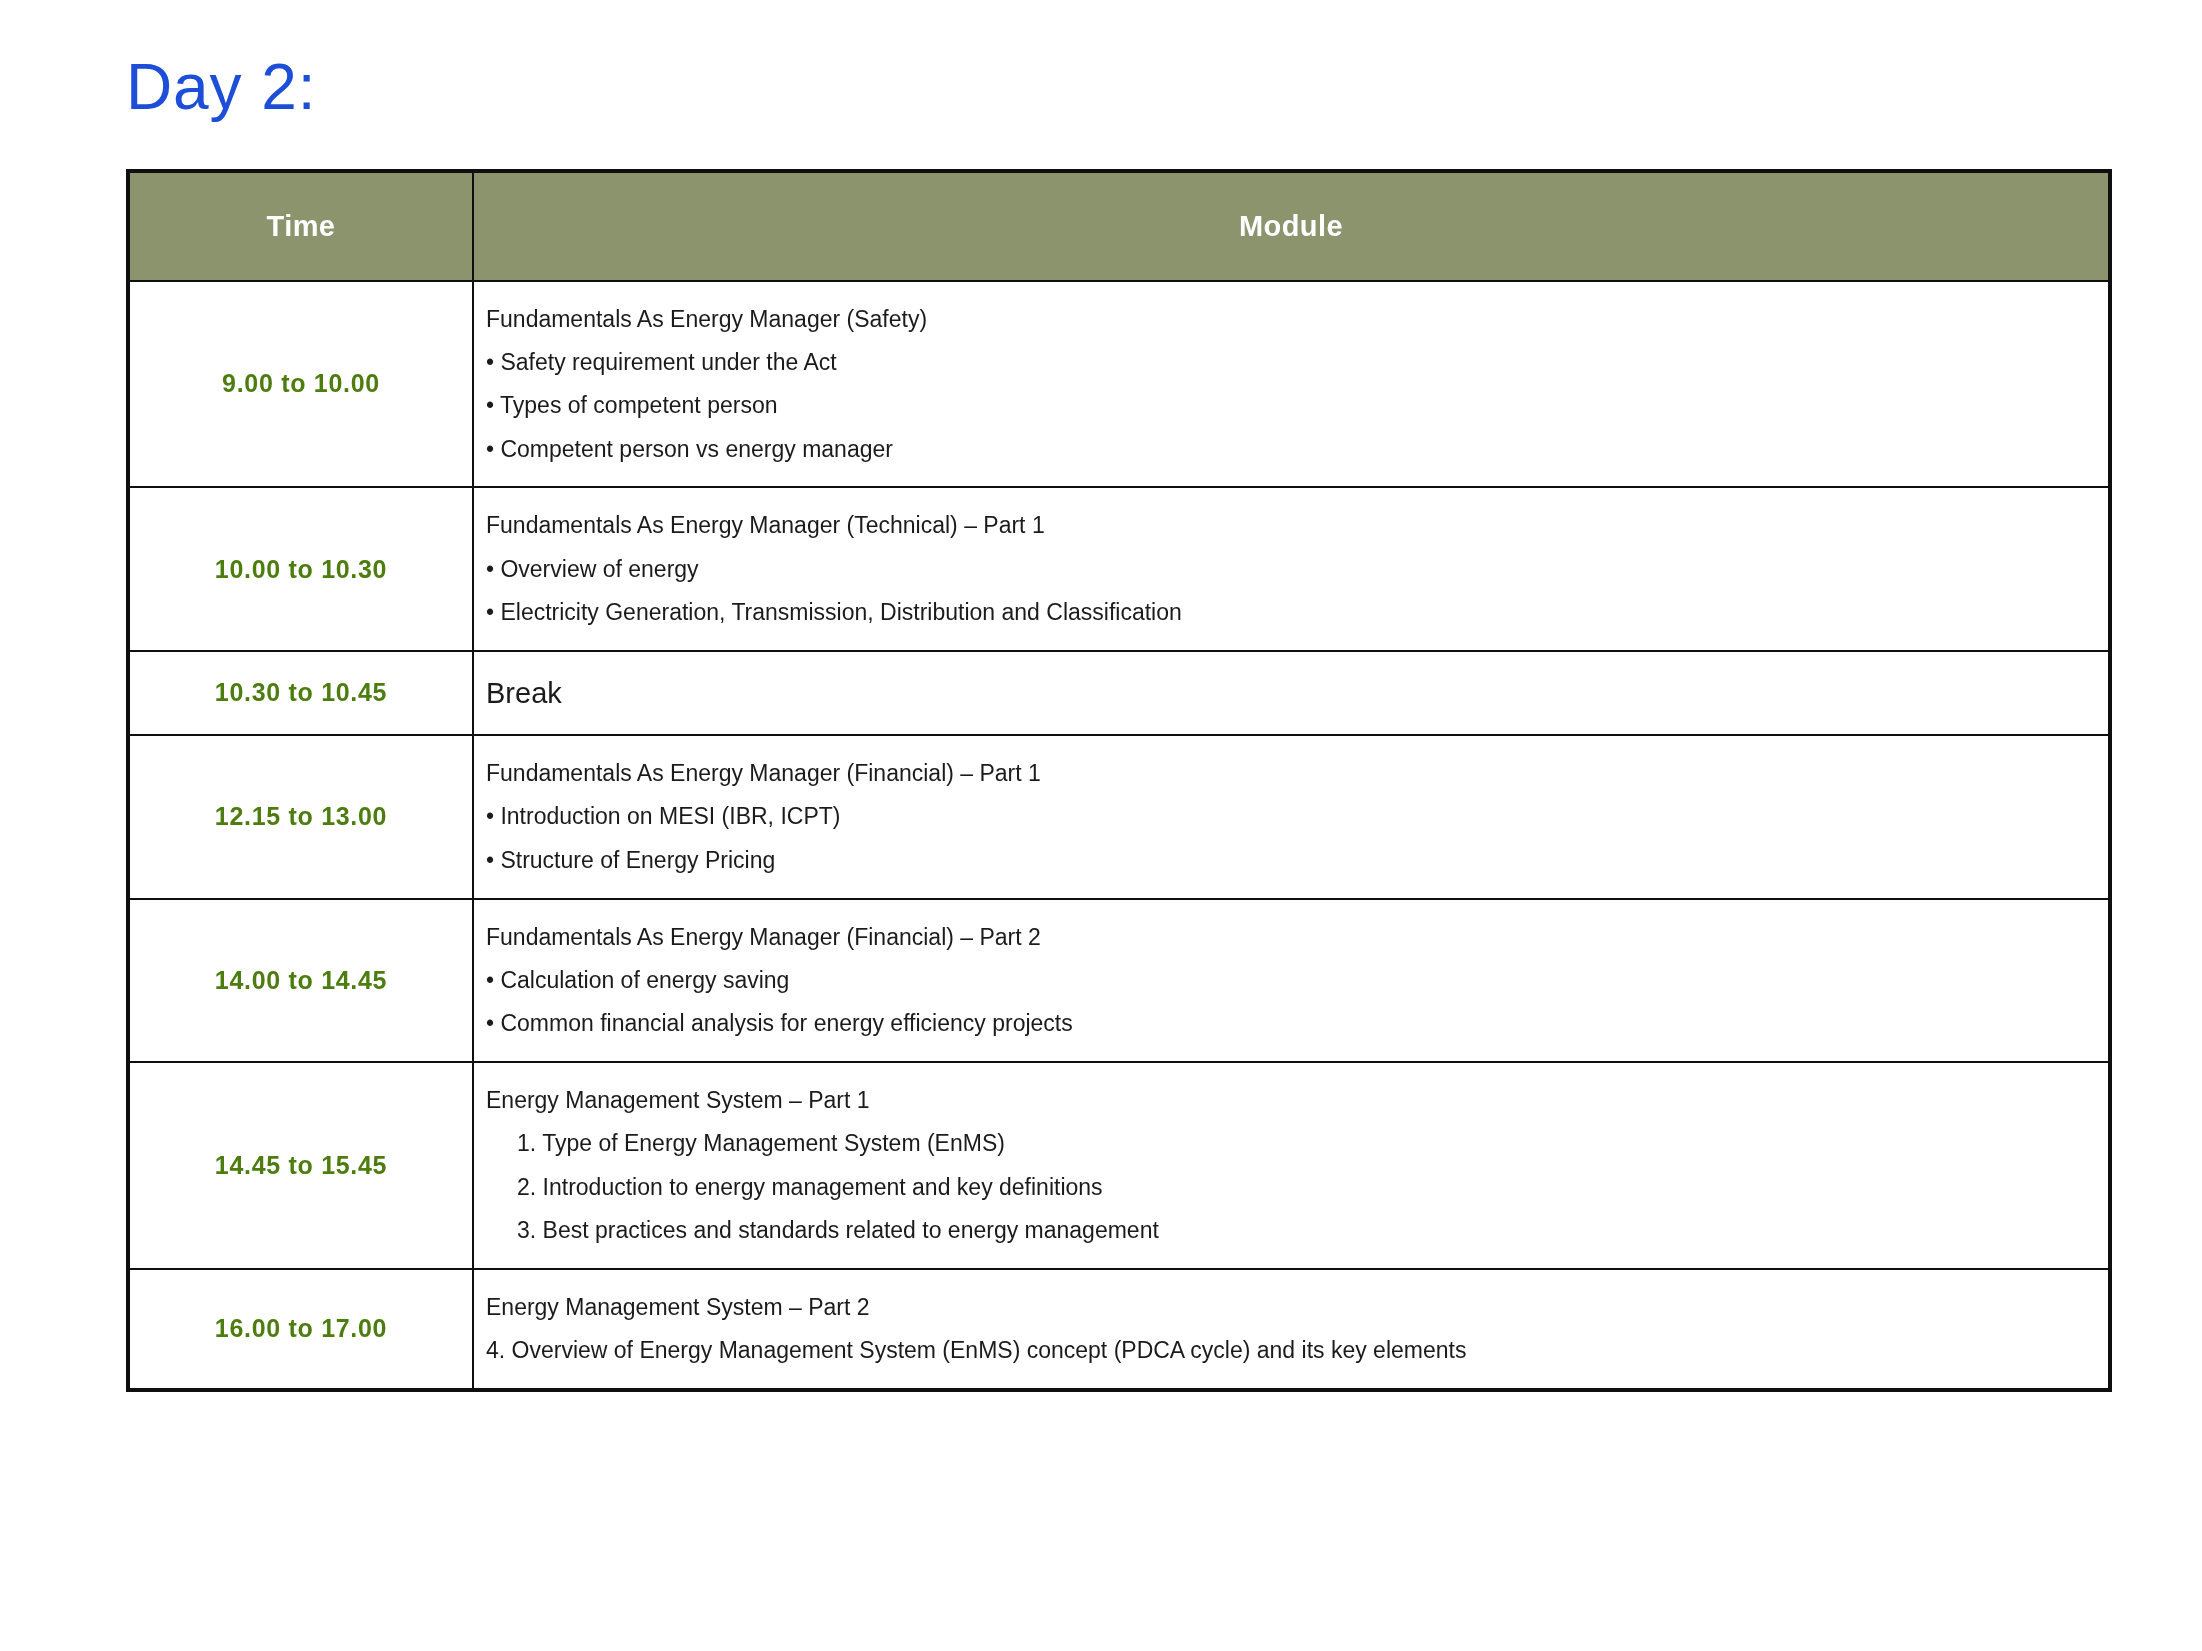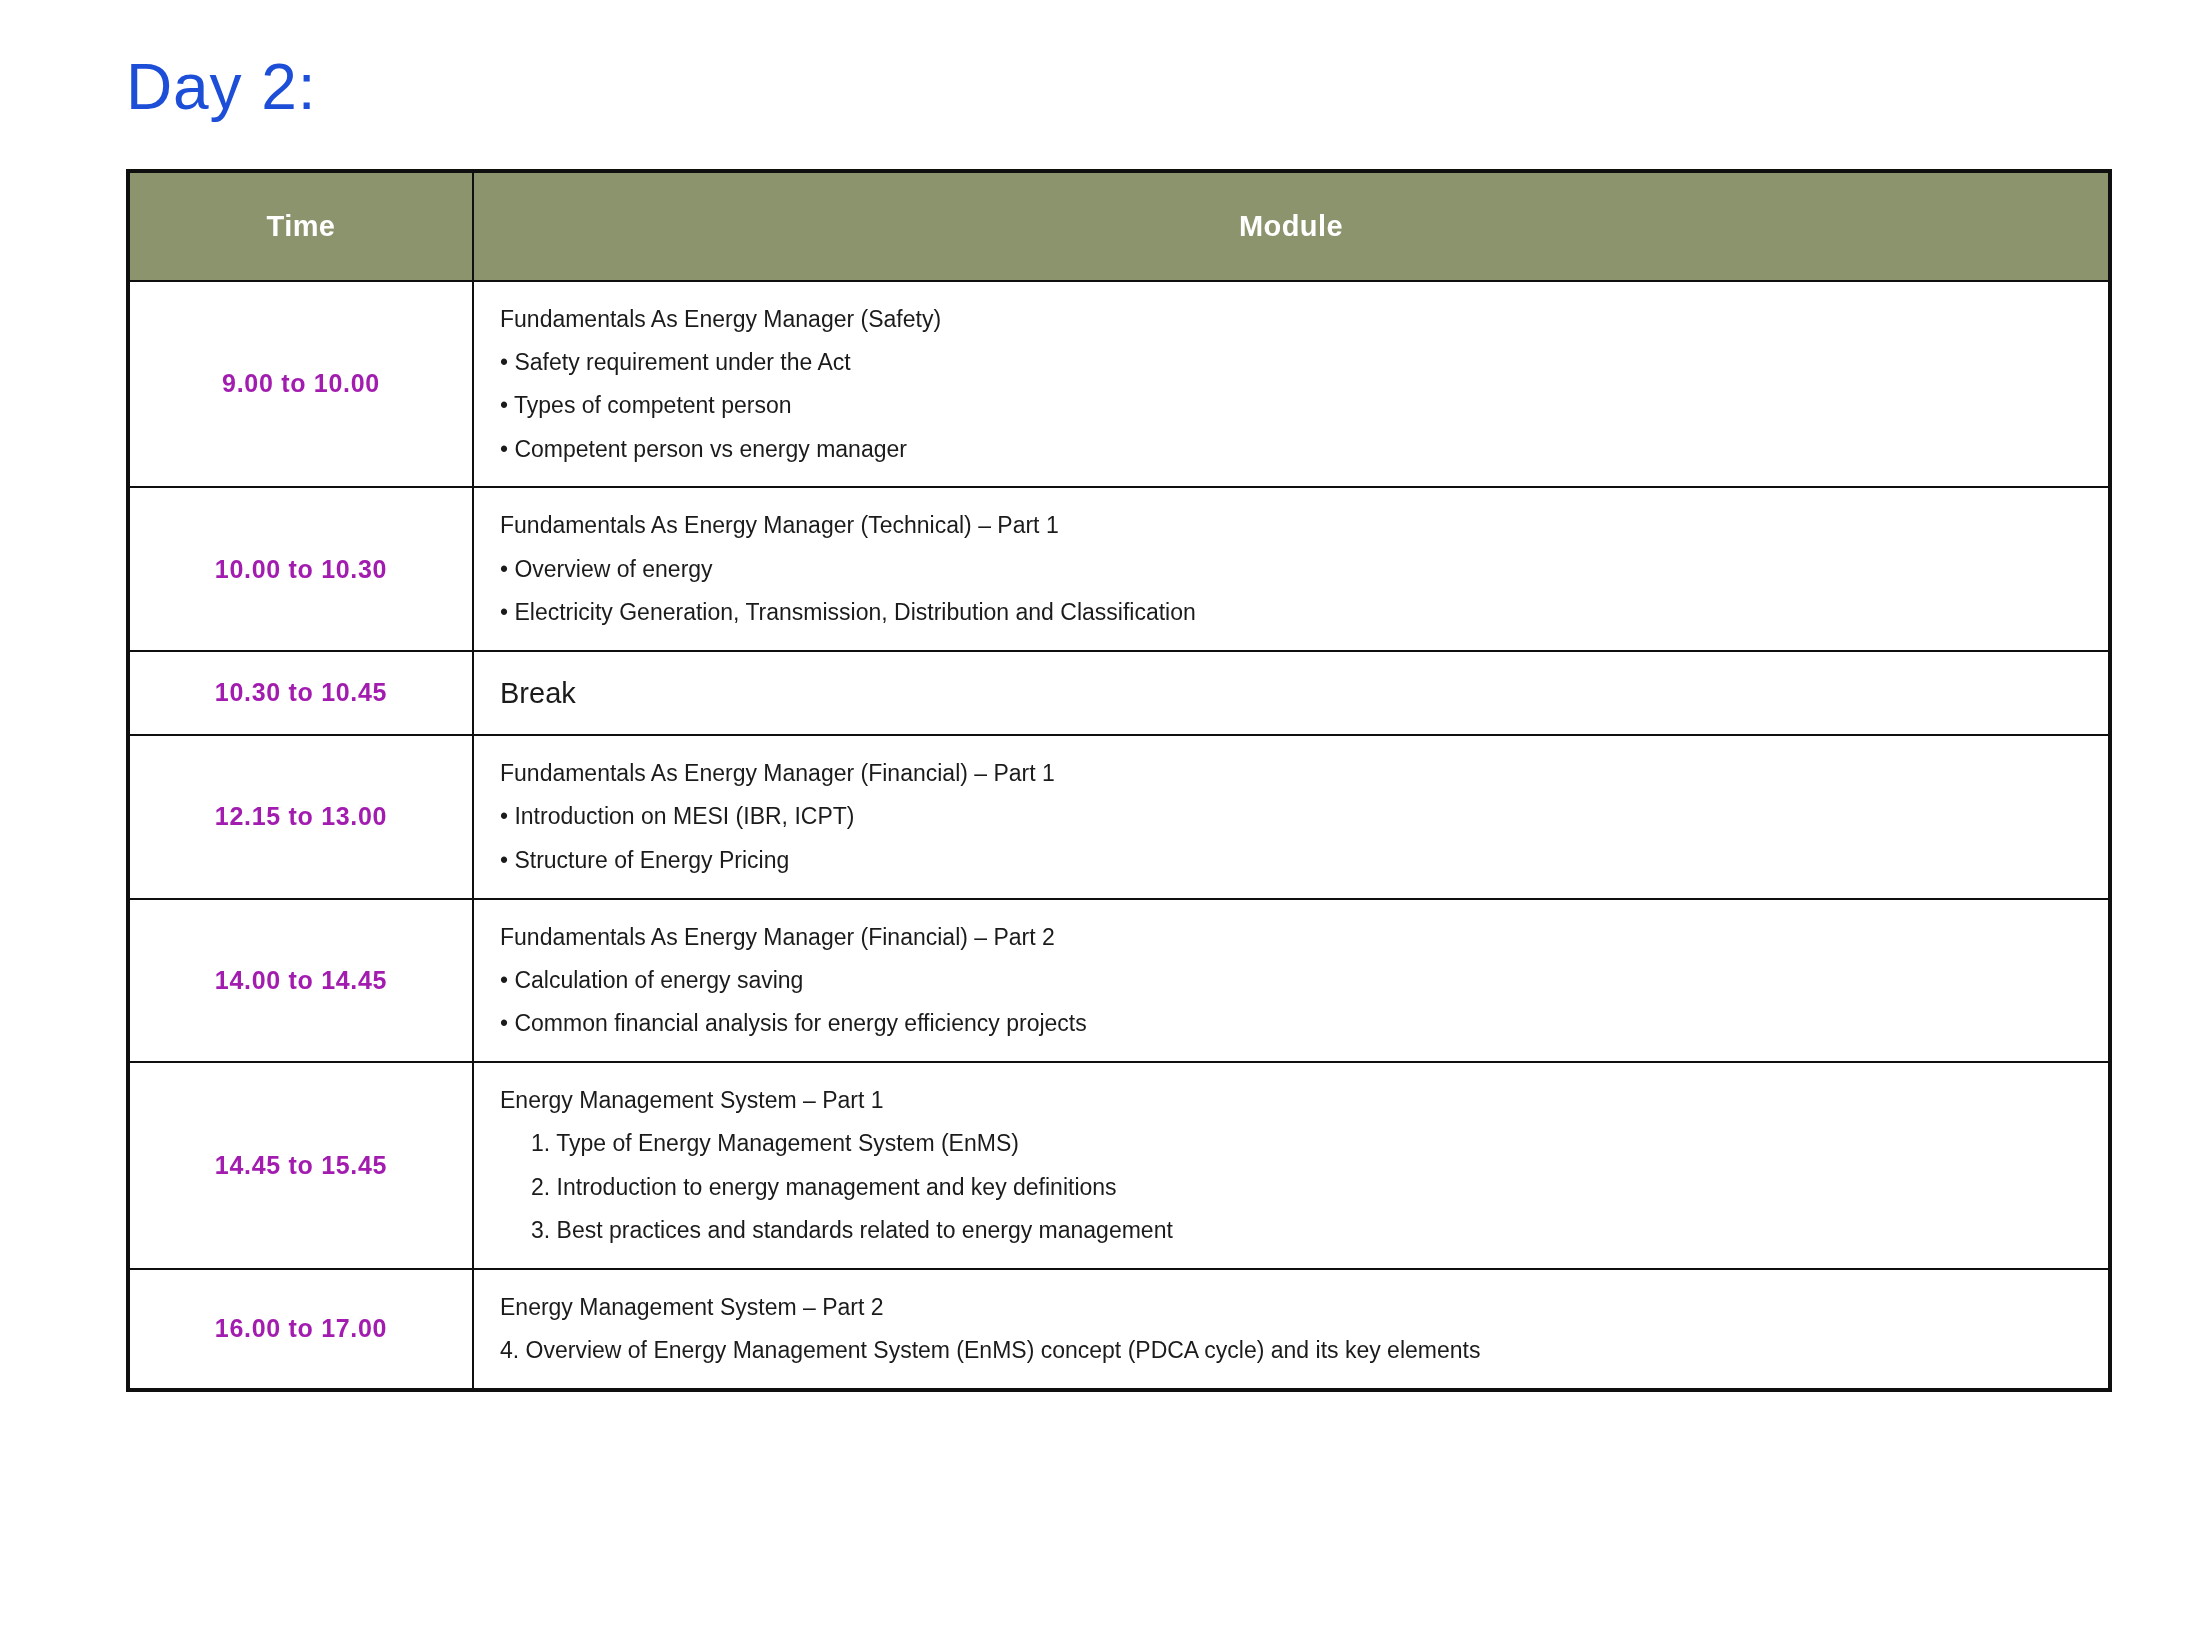--- a/index.html
+++ b/index.html
@@ -38,25 +38,25 @@
   td {
     border: 2.6px solid #0f0f0f;
     vertical-align: middle;
     background: #ffffff;
   }
   td.time-cell {
     text-align: center;
     font-weight: 700;
     font-size: 25px;
     letter-spacing: 0.7px;
-    color: #a21caf;
+    color: #4d7c0f;
     padding: 8.6px 5.2px;
   }
   td.module-cell {
-    padding: 23px 26px;
+    padding: 23px 12px;
     font-size: 23px;
     line-height: 1.25;
     color: #1b1b1b;
   }
   .module-title { margin: 0; }
   .module-title.title-large { font-size: 29px; }
   .module-line { margin-top: 14.6px; }
   .module-line.indent { padding-left: 31px; }
 </style>
 </head>

